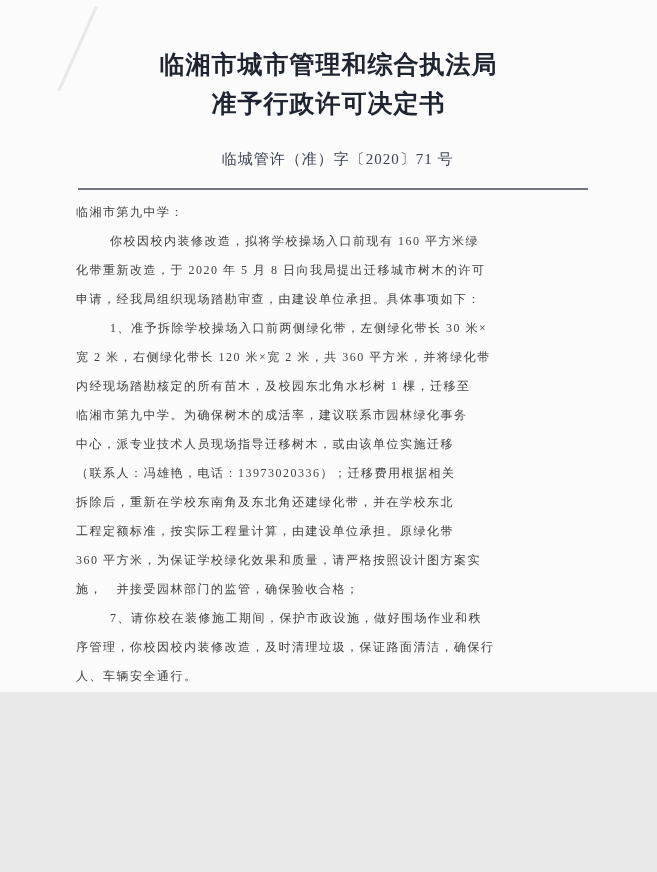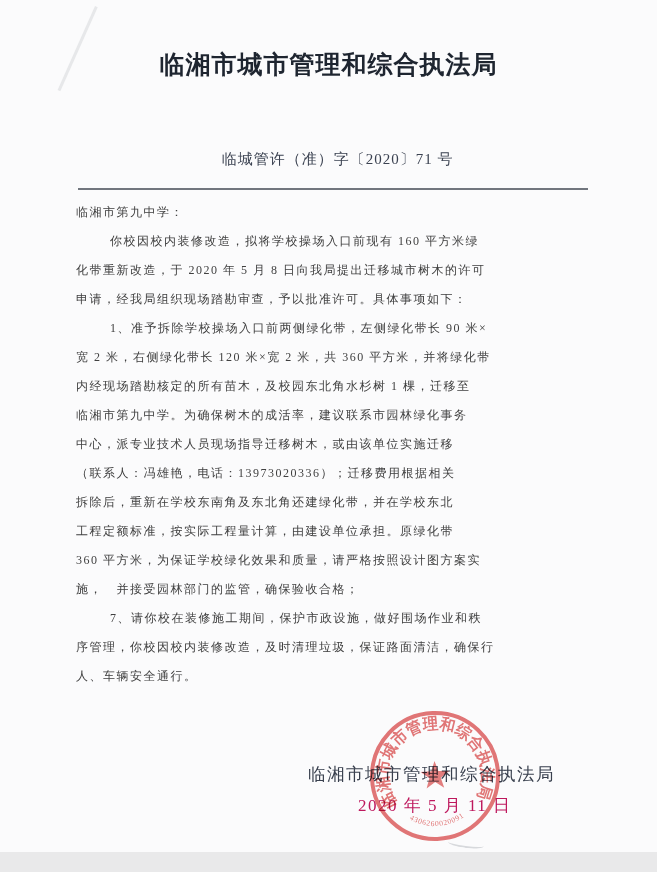--- a/index.html
+++ b/index.html
@@ -2,21 +2,21 @@
 <html><head>
 <meta charset="utf-8">
 <style>
   html,body{margin:0;padding:0;}
   body{
     background:#e9e9ea;
     font-family:"Liberation Serif","DejaVu Serif",serif;
   }
   .page{
     position:relative;
-    width:657px;height:852px;
+    width:657px;height:692px;
     margin:0 auto;
     background:#fbfbfc;
     overflow:hidden;
     color:#3b4251;
   }
   
   .crease{
     position:absolute;left:95px;top:6px;width:2.5px;height:92px;
     background:#e7e8ea;transform:rotate(24deg);transform-origin:top left;
   }
@@ -63,31 +63,32 @@
   }
 </style>
 </head>
 <body>
 
 <div class="page">
 
   <div class="crease"></div>
 
   <div class="title title1">临湘市城市管理和综合执法局</div>
+  <div class="title title2">准予行政许可决定书</div>
 
   <div class="docnum">临城管许（准）字〔2020〕71 号</div>
 
   <div class="rule"></div>
 
   <div class="bodytext">
       <div class="bline">临湘市第九中学：</div>
       <div class="bline indent">你校因校内装修改造，拟将学校操场入口前现有 160 平方米绿</div>
       <div class="bline">化带重新改造，于 2020 年 5 月 8 日向我局提出迁移城市树木的许可</div>
-      <div class="bline">申请，经我局组织现场踏勘审查，予以批准许可。具体事项如下：</div>
-      <div class="bline indent">1、准予拆除学校操场入口前两侧绿化带，左侧绿化带长 90 米×</div>
+      <div class="bline">申请，经我局组织现场踏勘审查，由建设单位承担。具体事项如下：</div>
+      <div class="bline indent">1、准予拆除学校操场入口前两侧绿化带，左侧绿化带长 30 米×</div>
       <div class="bline">宽 2 米，右侧绿化带长 120 米×宽 2 米，共 360 平方米，并将绿化带</div>
       <div class="bline">内经现场踏勘核定的所有苗木，及校园东北角水杉树 1 棵，迁移至</div>
       <div class="bline">临湘市第九中学。为确保树木的成活率，建议联系市园林绿化事务</div>
       <div class="bline">中心，派专业技术人员现场指导迁移树木，或由该单位实施迁移</div>
       <div class="bline">（联系人：冯雄艳，电话：13973020336）；迁移费用根据相关</div>
       <div class="bline">拆除后，重新在学校东南角及东北角还建绿化带，并在学校东北</div>
       <div class="bline">工程定额标准，按实际工程量计算，由建设单位承担。原绿化带</div>
       <div class="bline">360 平方米，为保证学校绿化效果和质量，请严格按照设计图方案实</div>
       <div class="bline">施，　并接受园林部门的监管，确保验收合格；</div>
       <div class="bline indent">7、请你校在装修施工期间，保护市政设施，做好围场作业和秩</div>

